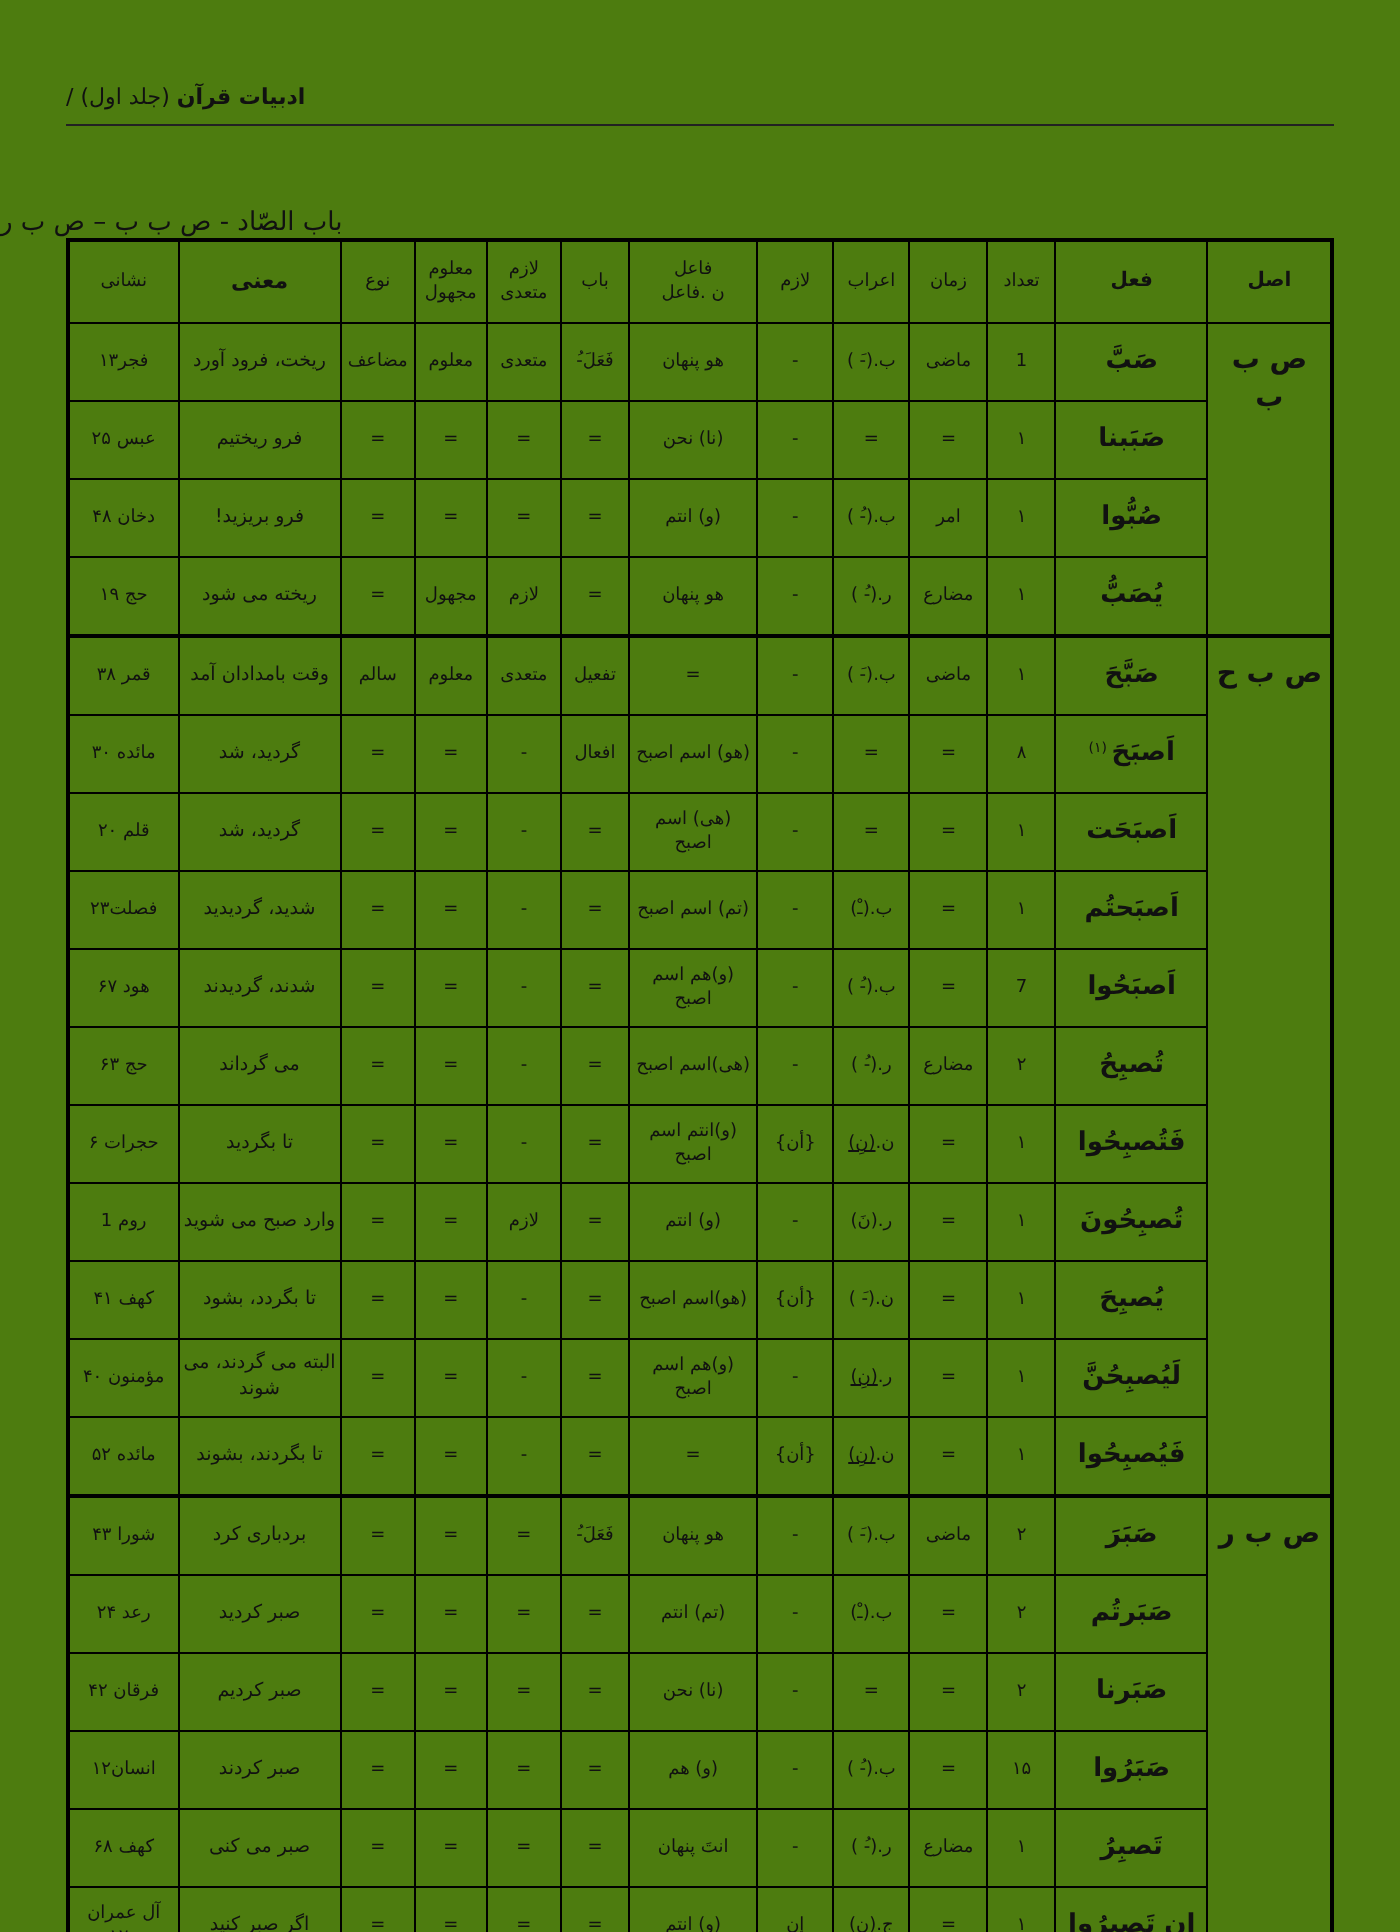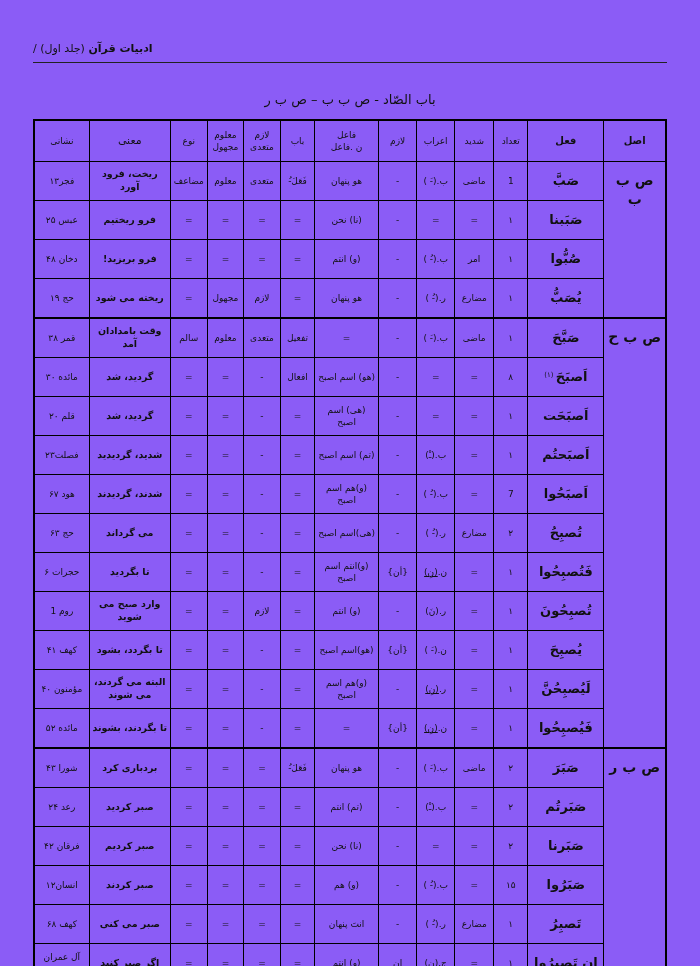--- a/index.html
+++ b/index.html
@@ -1,33 +1,33 @@
 <!DOCTYPE html>
 <html lang="fa"><head>
 <meta charset="utf-8">
 <style>
   html,body{margin:0;padding:0;background:#fff;}
   body{width:700px;height:966px;overflow:hidden;}
-  .page{position:relative;width:700px;height:966px;background:#8b5cf6;color:#111;
+  .page{position:relative;width:700px;height:966px;background:#4d7c0f;color:#111;
         font-family:"DejaVu Sans",sans-serif;direction:rtl;}
   .page-header{position:absolute;top:42px;left:33px;right:33px;direction:rtl;
         text-align:left;font-size:11px;padding-bottom:7px;border-bottom:1.5px solid #222;}
   .page-header .bh-bold{font-weight:bold;}
-  .page-title{position:absolute;top:92px;left:0;right:0;text-align:center;font-size:13px;}
+  .page-title{position:absolute;top:104px;left:0;right:0;text-align:left;font-size:13px;}
   table.verb-table{position:absolute;top:119px;right:33px;width:634px;
         border-collapse:collapse;table-layout:fixed;direction:rtl;border:2px solid #000;}
   .verb-table th,.verb-table td{border:1px solid #000;text-align:center;vertical-align:middle;
         padding:1px 2px;font-size:9px;line-height:1.35;overflow:hidden;}
   .verb-table thead th{height:38px;font-weight:normal;white-space:pre-line;}
   .verb-table th.h-big{font-size:10px;font-weight:bold;}
-  .verb-table th.h-mani{font-size:11px;font-weight:normal;margin-left:24px;}
+  .verb-table th.h-mani{font-size:11px;font-weight:bold;margin-left:24px;}
   .verb-table td{height:36px;}
   .verb-table td.asl{font-size:14px;font-weight:bold;vertical-align:top;padding-top:9px;}
   .verb-table td.fel{font-size:13px;font-weight:bold;}
-  .verb-table td.mani{font-size:9.5px;font-weight:bold;}
+  .verb-table td.mani{font-size:9.5px;font-weight:normal;}
   .verb-table td.fel .note{font-size:7px;font-weight:normal;vertical-align:4px;}
   .verb-table tr.gs td{border-top:2px solid #000;}
   .upart{text-decoration:underline;}
 </style>
 </head>
 <body>
 
 <div class="page">
 
   <div class="page-header">
@@ -52,21 +52,21 @@
       <col style="width:36px">
         <col style="width:37px">
         <col style="width:81px">
       <col style="width:55px">
     </colgroup>
     <thead>
       <tr>
         <th class="h-big">اصل</th>
         <th class="h-big">فعل</th>
         <th>تعداد</th>
-        <th>شدید</th>
+        <th>زمان</th>
         <th>اعراب</th>
         <th>لازم</th>
         <th>فاعل
 ن .فاعل</th>
         <th>باب</th>
         <th>لازم
 متعدی</th>
         <th>معلوم
 مجهول</th>
         <th>نوع</th>

